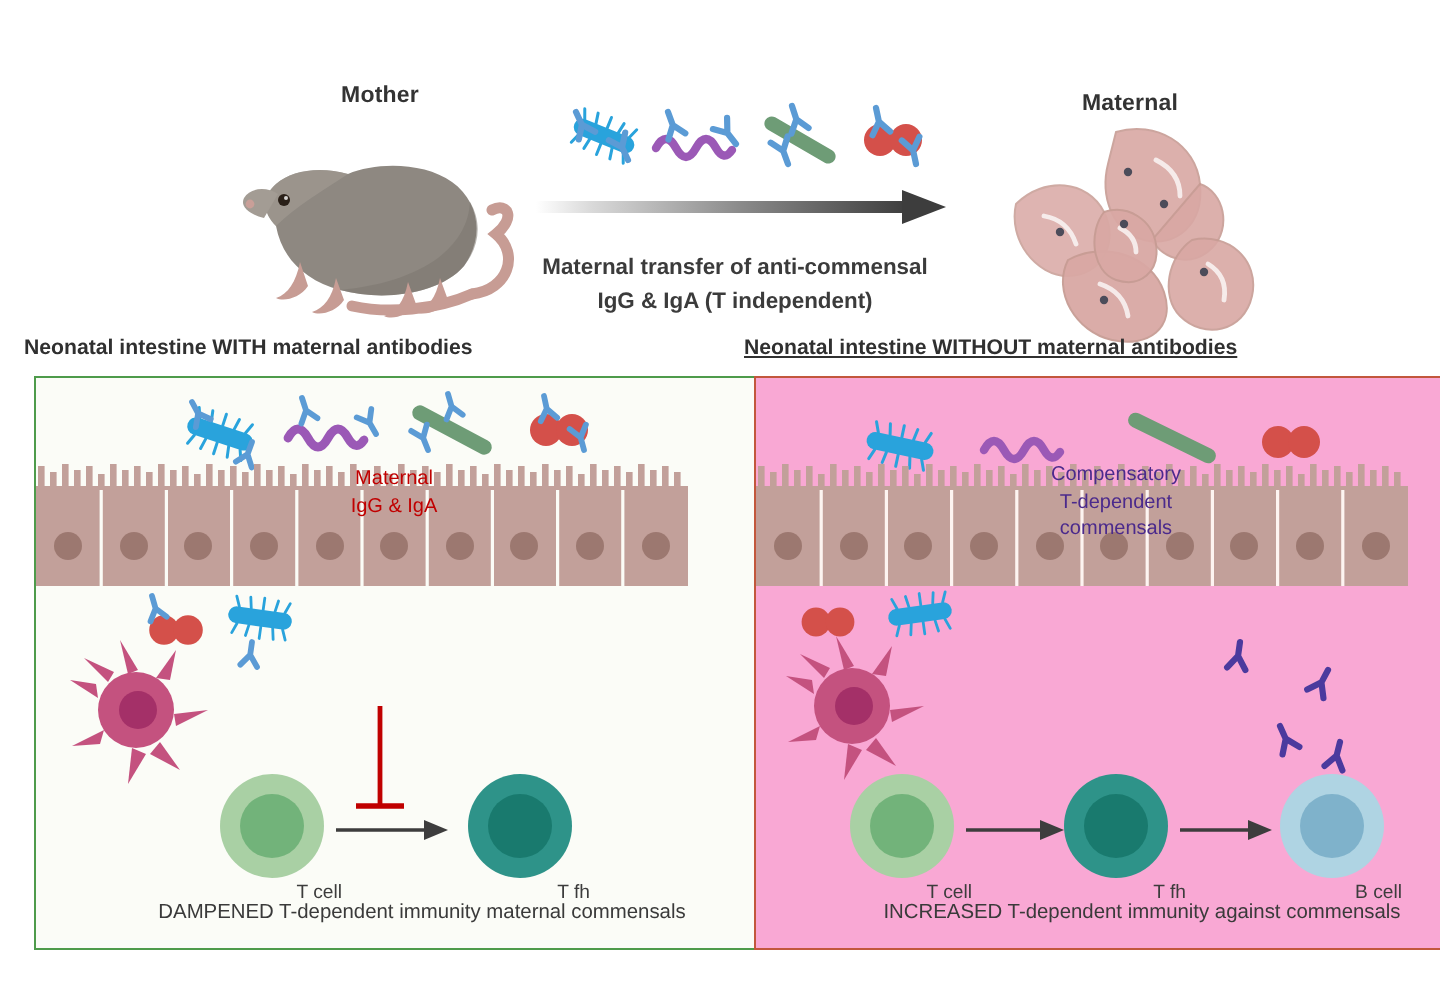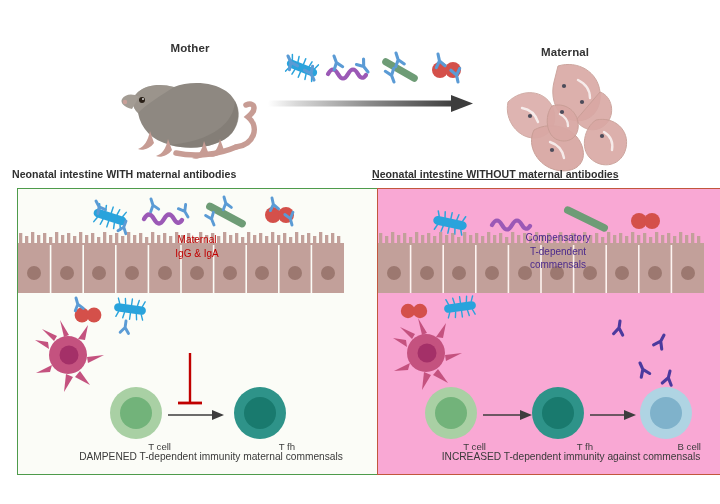--- a/index.html
+++ b/index.html
@@ -173,20 +173,24 @@
             <stop offset=".15" stop-color="#d9d9d9"></stop>
             <stop offset=".55" stop-color="#8a8a8a"></stop>
             <stop offset="1" stop-color="#3D3D3D"></stop>
           </linearGradient>
         </defs>
         <rect x="0" y="8.5" width="186" height="6" fill="url(#gArrow)"></rect>
         <path d="M183 3 L205 11.5 L183 20 Z" fill="#3D3D3D"></path>
       </svg>
     </div>
 
+    <div class="transfer-caption">
+      <span>Maternal transfer of anti-commensal</span><br>
+      <span>IgG &amp; IgA (T independent)</span>
+    </div>
 
     <div class="pups">
       <svg viewBox="0 0 140 118" width="140" height="118">
         <g fill="#D9A8A4" stroke="#C79C94" stroke-width="1">
           <path d="M58 8 C78 2 98 14 100 34 C102 54 88 66 72 62 C56 58 50 40 54 24 Z" opacity=".9"></path>
           <path d="M100 34 C112 38 116 56 106 66 C96 76 82 72 76 62 Z" opacity=".9"></path>
           <path d="M8 44 C22 30 44 32 52 48 C60 64 50 80 34 80 C18 80 4 62 8 44 Z" opacity=".85"></path>
           <path d="M96 62 C114 58 130 72 126 90 C122 108 102 112 90 100 C80 90 84 70 96 62 Z" opacity=".9"></path>
           <path d="M34 72 C52 62 76 70 82 88 C88 106 74 116 56 112 C38 108 26 88 34 72 Z" opacity=".95"></path>
           <path d="M52 48 C64 44 76 52 78 64 C80 78 70 86 58 82 C46 78 44 58 52 48 Z" opacity=".95"></path>

